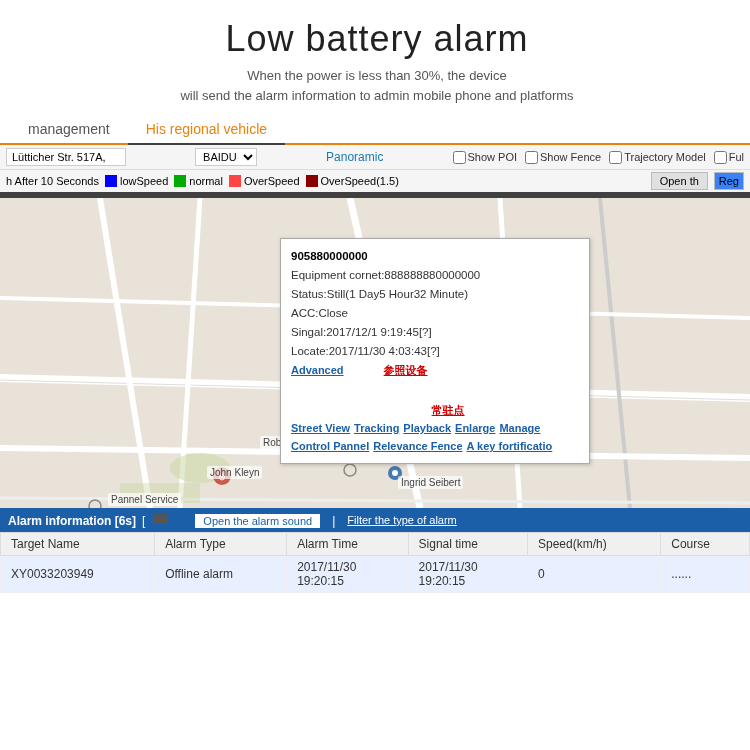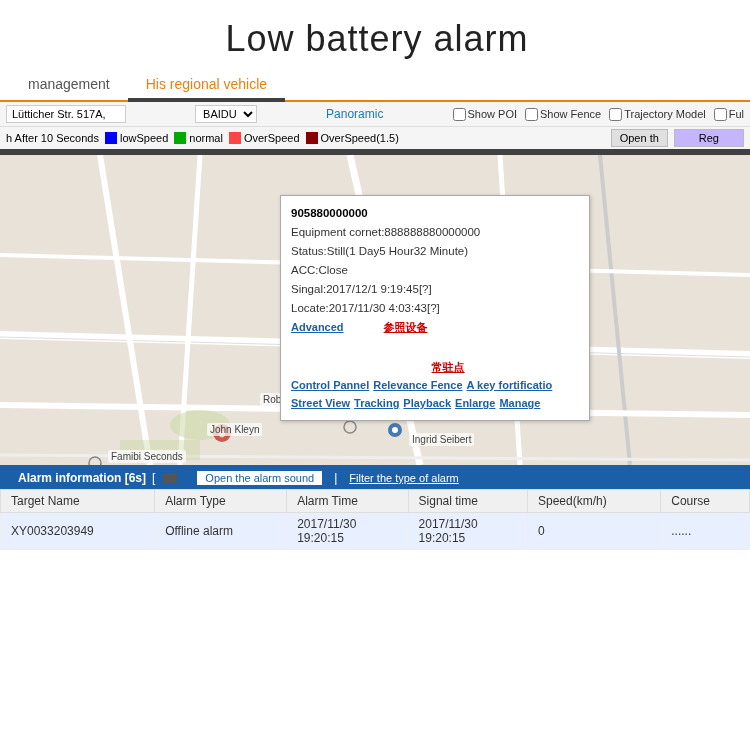--- a/index.html
+++ b/index.html
@@ -38,21 +38,21 @@
       padding: 0 10px;
     }
     .nav-item {
       padding: 6px 18px;
       font-size: 14px;
       color: #555;
       cursor: pointer;
     }
     .nav-item.active {
       color: #e8820c;
-      border-bottom: 4px solid #404040;
+      border-bottom: 2px solid #404040;
       margin-bottom: -2px;
     }
 
     
     .map-toolbar {
       display: flex;
       align-items: center;
       background: #f5f5f5;
       border-bottom: 1px solid #ddd;
       padding: 3px 6px;
@@ -114,23 +114,23 @@
     }
     .open-btn {
       margin-left: auto;
       background: #e0e0e0;
       border: 1px solid #bbb;
       padding: 2px 8px;
       font-size: 11px;
       cursor: pointer;
     }
     .reg-btn {
-      background: #c4b5fd;
+      background: #3b82f6;
       border: 1px solid #bbb;
-      padding: 2px 24px;
+      padding: 2px 4px;
       font-size: 11px;
       cursor: pointer;
     }
 
     
     .map-container {
       position: relative;
       width: 750px;
       height: 310px;
       background: #e8e0d5;
@@ -191,36 +191,36 @@
 
     
     .alarm-panel {
       background: #fff;
       border-top: 2px solid #1a5fa8;
     }
     .alarm-header {
       background: #1a5fa8;
       color: #fff;
       font-size: 12px;
-      padding: 4px 18px;
-      display: flex;
-      align-items: center;
+      padding: 4px 8px;
+      display: flex;
+      align-items: flex-start;
       gap: 6px;
     }
     .alarm-header .alarm-title {
       font-weight: bold;
     }
     .alarm-header .sound-btn {
       background: #fff;
       color: #1a5fa8;
       border: none;
       padding: 1px 8px;
       font-size: 11px;
       cursor: pointer;
-      margin-left: 12px;
+      margin-left: 20px;
     }
     .alarm-header .filter-btn {
       color: #fff;
       font-size: 11px;
       cursor: pointer;
       text-decoration: underline;
     }
     .alarm-table {
       width: 100%;
       border-collapse: collapse;
@@ -241,20 +241,24 @@
     }
     .alarm-row-highlight {
       background: #e8f0ff;
     }
   </style>
 </head>
 <body>
 
 <div class="title-section">
   <h1 class="main-title">Low battery alarm</h1>
+  <div class="subtitle">
+    <span>When the power is less than 30%, the device</span><br>
+    <span>will send the alarm information to admin mobile phone and platforms</span>
+  </div>
 </div>
 
 <div class="nav-bar">
   <div class="nav-item">management</div>
   <div class="nav-item active">His regional vehicle</div>
 </div>
 
 <div class="map-toolbar">
   <input class="toolbar-input" value="Lütticher Str. 517A," style="">
   <select class="toolbar-select">
@@ -335,46 +339,46 @@
     <circle cx="222" cy="278" r="9" fill="#c0392b" opacity="0.8"></circle>
     <text x="222" y="282" text-anchor="middle" font-size="9" fill="#fff">⊗</text>
     <circle cx="95" cy="308" r="6" fill="none" stroke="#888" stroke-width="1.5"></circle>
     <circle cx="57" cy="358" r="6" fill="none" stroke="#888" stroke-width="1.5"></circle>
   </svg>
 
   <div class="map-label" style="left:478px;top:150px;">Kletterwa<br>Id Aachen</div>
   <div class="map-label" style="left:314px;top:190px;">Elektro B<br>renscheidt</div>
   <div class="map-label" style="left:260px;top:238px;">Robin-Hood</div>
   <div class="map-label" style="left:207px;top:268px;">John Kleyn</div>
-  <div class="map-label" style="left:409px;top:278px;">Ingrid Seibert</div>
-  <div class="map-label" style="left:108px;top:295px;">Famibi Seconds</div>
+  <div class="map-label" style="left:398px;top:278px;">Ingrid Seibert</div>
+  <div class="map-label" style="left:108px;top:295px;">Pannel Service</div>
 
   <div class="info-popup">
     <div class="device-id">905880000000</div>
     <div class="info-line">Equipment cornet:888888880000000</div>
     <div class="info-line">Status:Still(1 Day5 Hour32 Minute)</div>
     <div class="info-line">ACC:Close</div>
     <div class="info-line">Singal:2017/12/1 9:19:45[?]</div>
     <div class="info-line">Locate:2017/11/30 4:03:43[?]</div>
     <div class="action-links-row">
       <span class="action-link">Advanced</span>
       <span class="action-link" style="color:#cc0000;margin-left:36px;">参照设备</span>
       <span class="action-link" style="color:#cc0000;margin-top:40px;">常驻点</span>
     </div>
     <div class="action-links-row">
-      <span class="action-link">Control Pannel</span>
-      <span class="action-link">Relevance Fence</span>
-      <span class="action-link">A key fortificatio</span>
-    </div>
-    <div class="action-links-row">
       <span class="action-link">Street View</span>
       <span class="action-link">Tracking</span>
       <span class="action-link">Playback</span>
       <span class="action-link">Enlarge</span>
       <span class="action-link">Manage</span>
+    </div>
+    <div class="action-links-row">
+      <span class="action-link">Control Pannel</span>
+      <span class="action-link">Relevance Fence</span>
+      <span class="action-link">A key fortificatio</span>
     </div>
   </div>
 </div>
 
 <div class="alarm-panel">
   <div class="alarm-header">
     <span class="alarm-title">Alarm information [6s]</span>
     <span>[</span>
     <span style="display:inline-block;width:14px;height:10px;background:#555;margin:0 2px;"></span>
     <button class="sound-btn">Open the alarm sound</button>

